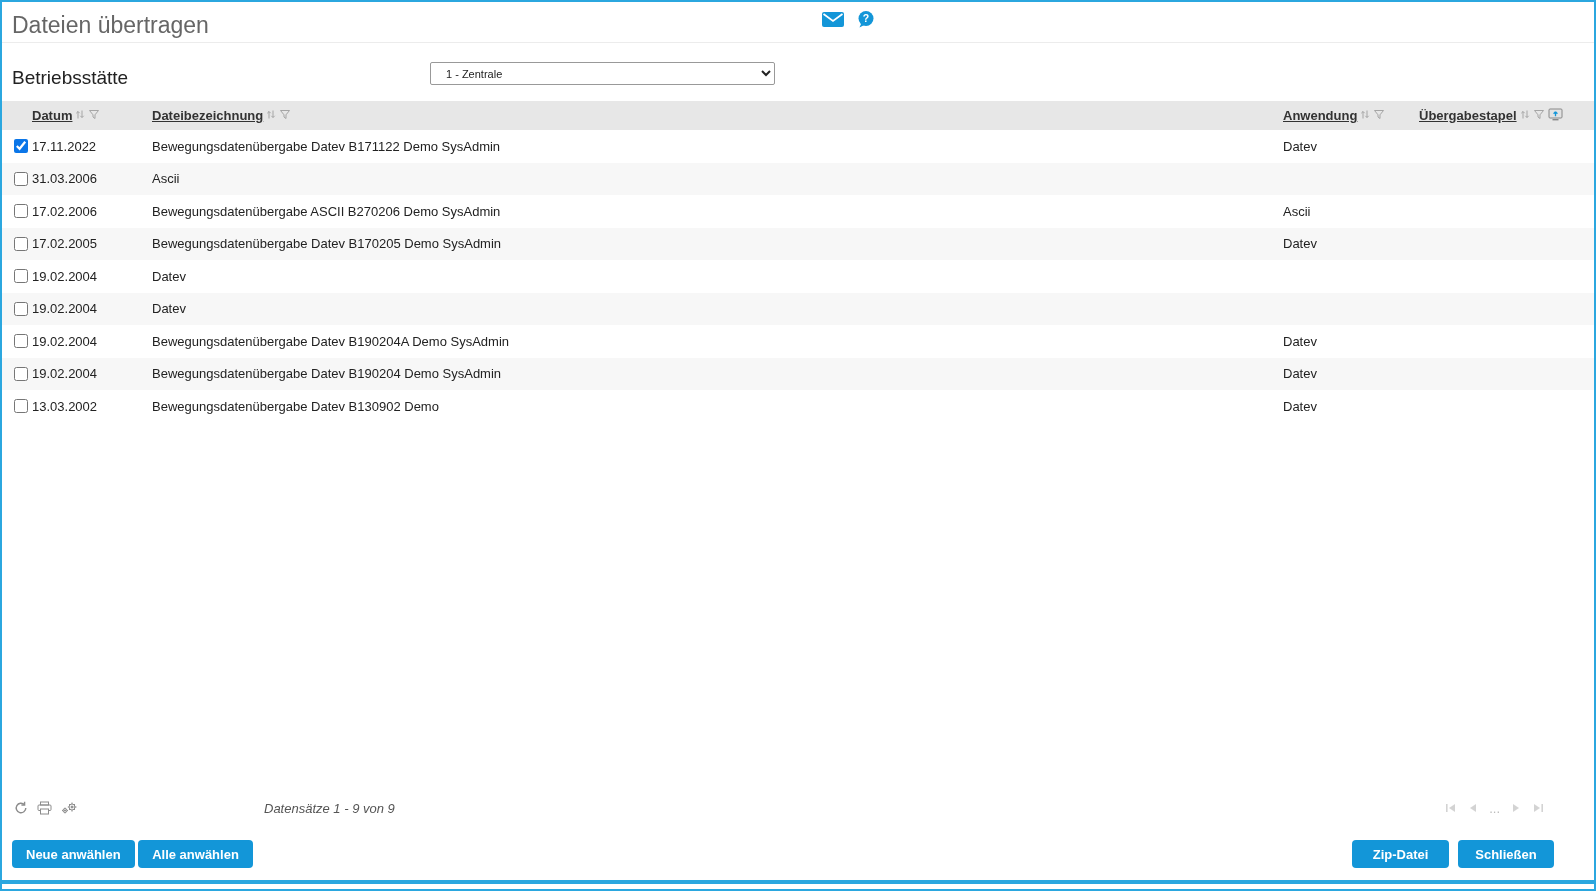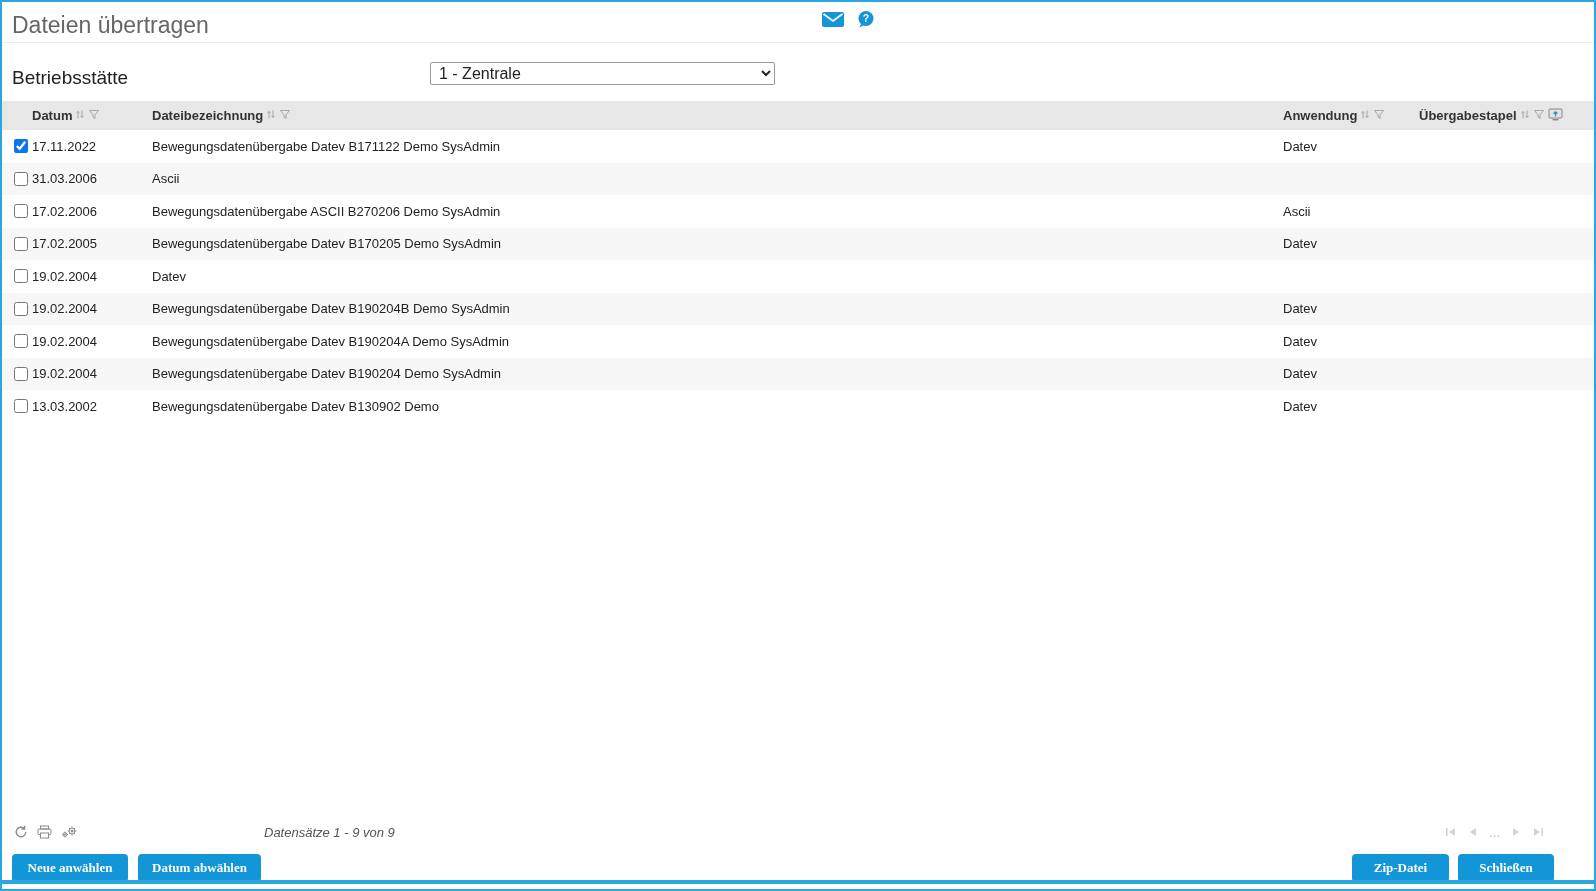--- a/index.html
+++ b/index.html
@@ -21,55 +21,55 @@
     position:absolute;top:10px;left:10px;font-size:23px;font-weight:400;
     color:var(--title-gray);
   }
   .title-sep{position:absolute;top:40px;left:0;right:0;height:1px;background:#ececec;}
   .top-icons{position:absolute;top:8px;left:820px;display:flex;gap:13px;align-items:center;}
   .icon-btn{display:inline-flex;cursor:pointer;background:none;border:none;padding:0;}
 
   .filter-label{position:absolute;top:65px;left:10px;font-size:19px;color:#222;}
   .filter-select{
     position:absolute;top:60px;left:428px;width:345px;height:23px;
-    font-family:"Liberation Sans",sans-serif;font-size:16px;color:#222;
-    border:1px solid #999;border-radius:2px;background:#fff;padding:0 4px;
+    font-family:"Liberation Sans",sans-serif;font-size:11px;color:#222;
+    border:1px solid #999;border-radius:2px;background:#fff;padding:0 11px;
   }
 
   .grid{
     display:grid;
     grid-template-columns:18px 120px 1fr 136px 135px;
     align-items:center;
     padding:0 40px 0 12px;
   }
   .thead{
     position:absolute;top:99px;left:0;right:0;height:29px;
     background:var(--header-bg);font-weight:700;color:#333;font-size:13px;
   }
-  .hcell{display:flex;align-items:center;gap:3px;height:29px;cursor:pointer;}
+  .hcell{display:flex;align-items:center;gap:3px;height:29px;cursor:pointer;text-decoration:underline;}
   .hcell.stapel{}
   .rows{position:absolute;top:128px;left:0;right:0;}
   .row{height:32.5px;font-size:13px;color:#222;cursor:pointer;}
   .row:nth-child(even){background:var(--row-alt);}
   .row input[type=checkbox]{width:14px;height:14px;accent-color:#0b76e8;cursor:pointer;margin:0;}
 
   .footer-bar{
     position:absolute;top:794px;left:0;right:0;height:24px;
-    display:flex;align-items:center;margin-top:24px;
+    display:flex;align-items:center;
   }
   .footer-icons{position:absolute;left:12px;display:flex;gap:9px;align-items:center;}
   .records-label{position:absolute;left:262px;font-style:italic;color:#555;font-size:13px;}
   .pager{position:absolute;right:50px;display:flex;gap:12px;align-items:center;color:#bbb;}
   .pager .icon-btn{opacity:.9;}
 
   .buttons-row{position:absolute;top:838px;left:0;right:0;height:28px;}
   .btn{
     height:28px;background:var(--accent);color:#fff;border:none;border-radius:4px;
-    font-family:Liberation Serif, serif;font-size:13px;font-weight:700;
-    padding:0 14px;cursor:pointer;margin-top:14px;
+    font-family:Liberation Sans, sans-serif;font-size:13px;font-weight:700;
+    padding:0 14px;cursor:pointer;
   }
   .btn-left1{position:absolute;left:10px;min-width:116px;}
   .btn-left2{position:absolute;left:136px;min-width:115px;}
   .btn-right1{position:absolute;right:145px;min-width:97px;}
   .btn-right2{position:absolute;right:40px;min-width:96px;}
 
   .bottom-line{position:absolute;bottom:5px;left:0;right:0;height:4px;background:var(--frame);}
 </style>
 </head>
 <body>
@@ -187,21 +187,20 @@
     </div>
     <div class="row grid">
       <input type="checkbox" style="">
       <span>19.02.2004</span>
       <span>Datev</span>
       <span></span>
     </div>
     <div class="row grid">
       <input type="checkbox" style="">
       <span>19.02.2004</span>
-      <span>Bewegungsdatenübergabe Datev B190204B Demo SysAdmin</span>
       <span>Datev</span>
       <span></span>
     </div>
     <div class="row grid">
       <input type="checkbox" style="">
       <span>19.02.2004</span>
       <span>Bewegungsdatenübergabe Datev B190204A Demo SysAdmin</span>
       <span>Datev</span>
       <span></span>
     </div>
@@ -272,19 +271,19 @@
         <svg width="11" height="10" viewBox="0 0 11 10">
             <path d="M1 1l6 4-6 4z" fill="#cfcfcf"></path>
             <rect x="8.4" y="1" width="1.6" height="8" fill="#cfcfcf"></rect>
           </svg>
       </button>
     </div>
   </div>
 
   <div class="buttons-row">
     <button class="btn btn-left1">Neue anwählen</button>
-    <button class="btn btn-left2">Datum abwählen</button>
+    <button class="btn btn-left2">Alle anwählen</button>
     <button class="btn btn-right1">Zip-Datei</button>
     <button class="btn btn-right2">Schließen</button>
   </div>
 
   <div class="bottom-line"></div>
 </div>
 
 </body></html>

